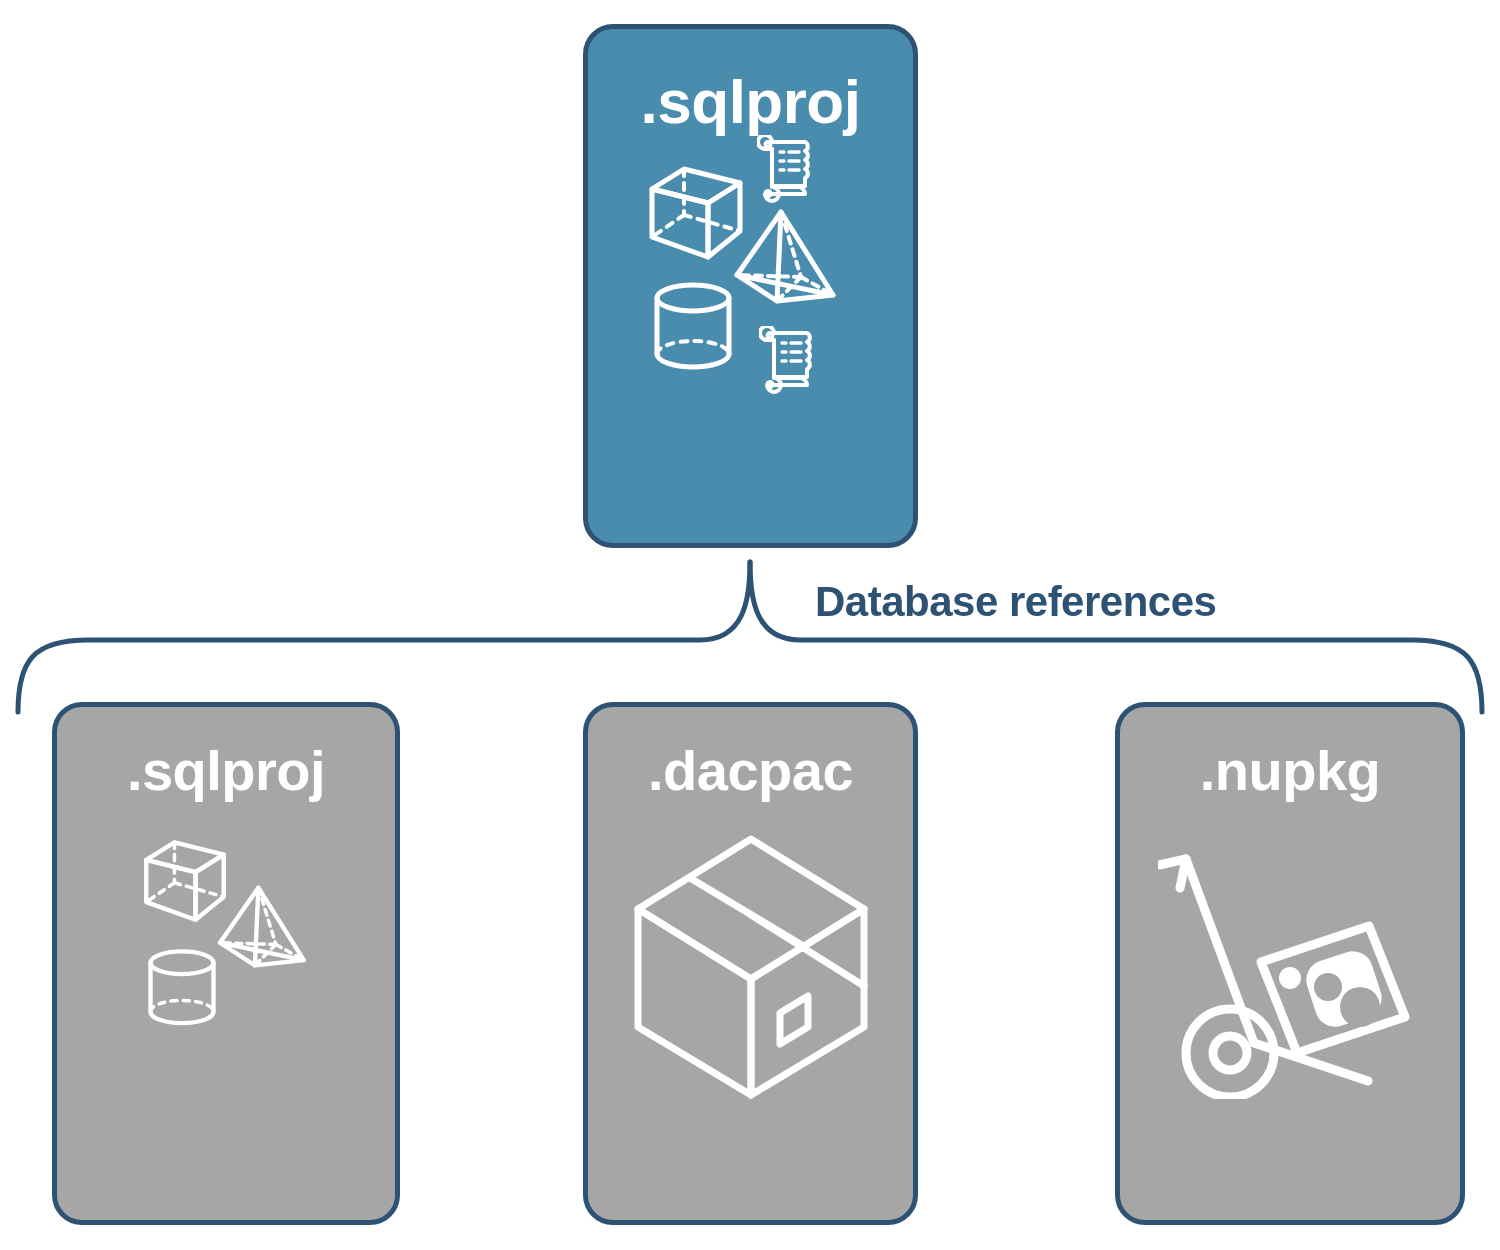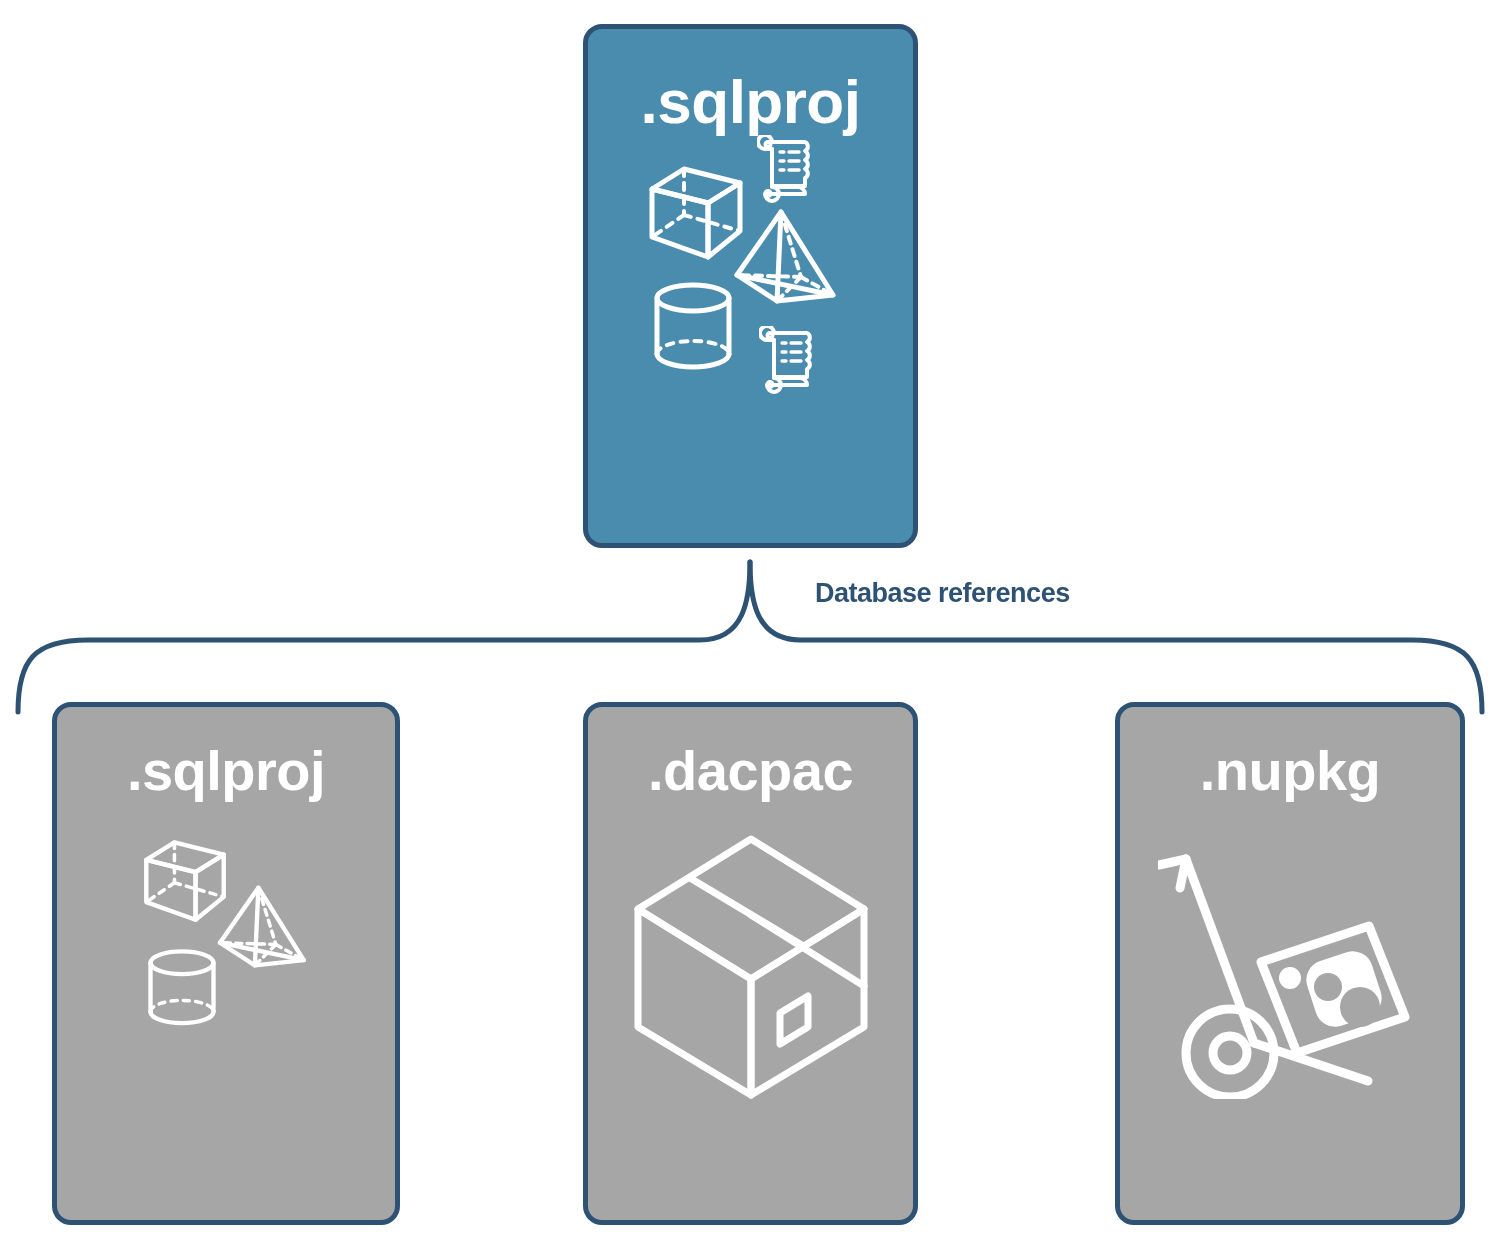--- a/index.html
+++ b/index.html
@@ -7,21 +7,21 @@
   body{
     width:1500px;height:1250px;
     font-family:"Liberation Sans","DejaVu Sans",sans-serif;
     overflow:hidden;
   }
   #stage{position:relative;width:1500px;height:1250px;}
 
   .card{
     position:absolute;
     border:5px solid #2d5273;
-    border-radius:19px;
+    border-radius:30px;
     box-sizing:border-box;
     display:flex;
     flex-direction:column;
     align-items:center;
   }
   .card.primary{background:#4a8cad;}
   .card.secondary{background:#a6a6a6;}
 
   .card-title{
     color:#ffffff;
@@ -35,21 +35,21 @@
 
   .icon-area{position:relative;width:100%;flex:1;}
   .icon-area svg{position:absolute;}
 
   .brace-layer{position:absolute;left:0;top:0;width:1500px;height:1250px;pointer-events:none;}
 
   .brace-label{
     position:absolute;
     left:815px;top:578px;
     color:#2d5273;
-    font-size:27px;
+    font-size:42px;
     font-weight:bold;
     letter-spacing:-0.5px;
     white-space:nowrap;
   }
 </style>
 </head>
 <body>
 
 <div id="stage">
 

